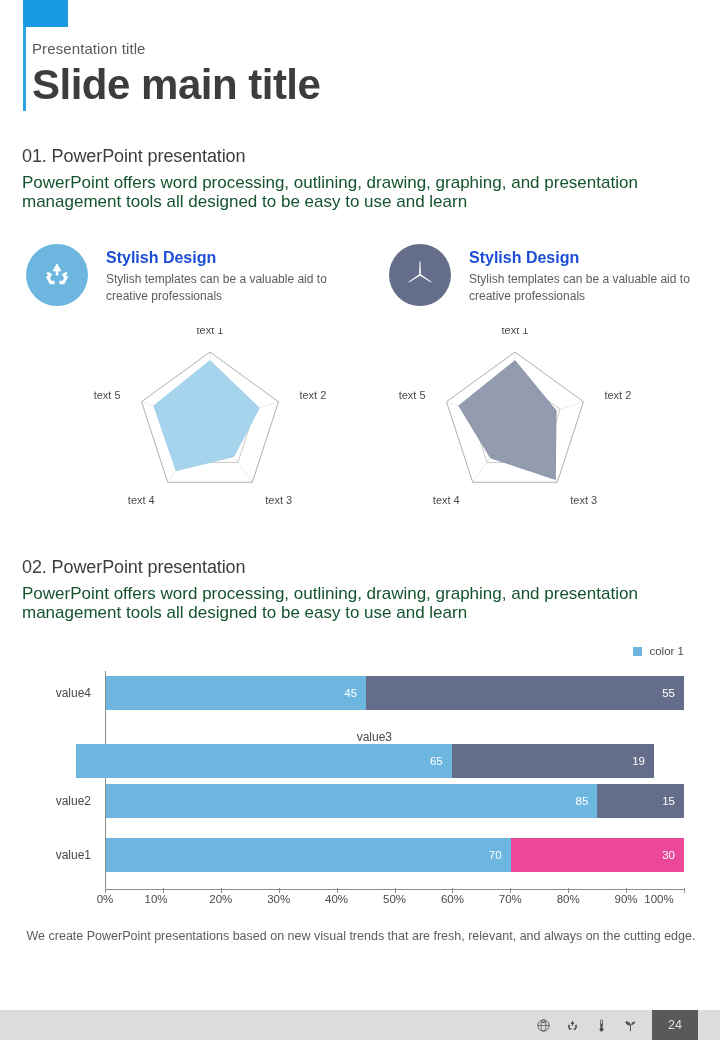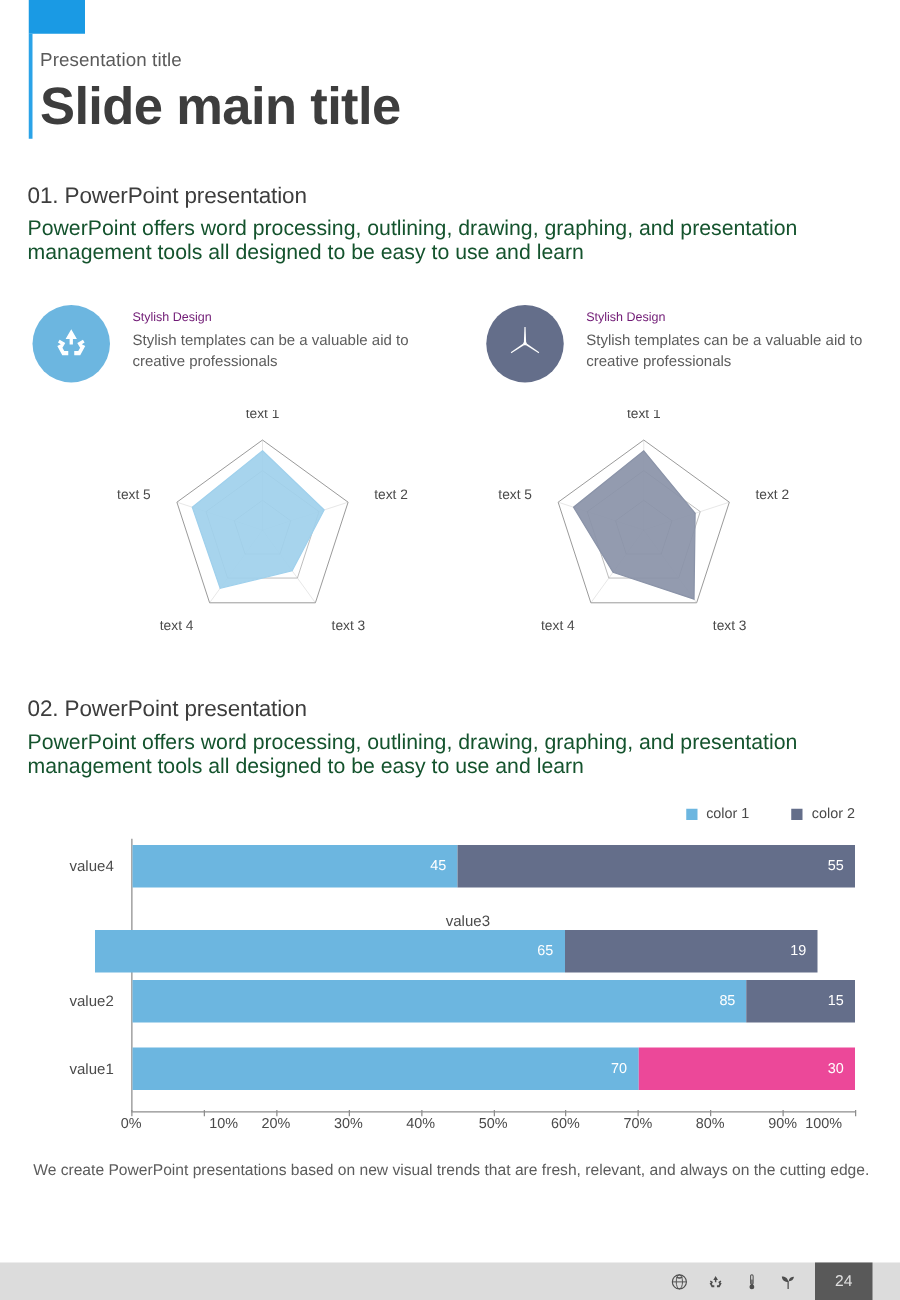--- a/index.html
+++ b/index.html
@@ -89,23 +89,23 @@
     flex: 0 0 62px;
     display: flex;
     align-items: center;
     justify-content: center;
   }
   .feature-text {
     margin-left: 18px;
     padding-top: 5px;
   }
   .feature-title {
-    font-size: 10px;
-    font-weight: normal;
-    color: #701a75;
+    font-size: 16px;
+    font-weight: bold;
+    color: #1d4ed8;
   }
   .feature-desc {
     font-size: 12px;
     color: #5c5c5c;
     line-height: 17px;
     margin-top: 4px;
     width: 228px;
   }
 
   
@@ -143,20 +143,21 @@
     width: 678px;
     height: 290px;
   }
   .legend {
     position: absolute;
     right: 16px;
     top: 0;
     display: flex;
     gap: 34px;
     align-items: center;
+    flex-direction: column;
   }
   .legend-item {
     display: flex;
     align-items: center;
     gap: 7px;
     font-size: 11.5px;
     color: #4a4a4a;
   }
   .legend-swatch {
     width: 9px;
@@ -422,21 +423,21 @@
           <div class="bar-track">
             <div class="bar-seg" style="width: 70%; background: rgb(108, 182, 224);">70</div>
             <div class="bar-seg" style="width: 30%; background: #ec4899;">30</div>
           </div>
         </div>
       </div>
     <div class="tick-row" id="tick-row">
         <div class="tick-mark" style="left: 0px;"></div>
         <div class="tick" style="left: 0px;">0%</div>
         <div class="tick-mark" style="left: 57.9px;"></div>
-        <div class="tick" style="left: 74px;">10%</div>
+        <div class="tick" style="left: 51px;">10%</div>
         <div class="tick-mark" style="left: 115.8px;"></div>
         <div class="tick" style="left: 115.8px;">20%</div>
         <div class="tick-mark" style="left: 173.7px;"></div>
         <div class="tick" style="left: 173.7px;">30%</div>
         <div class="tick-mark" style="left: 231.6px;"></div>
         <div class="tick" style="left: 231.6px;">40%</div>
         <div class="tick-mark" style="left: 289.5px;"></div>
         <div class="tick" style="left: 289.5px;">50%</div>
         <div class="tick-mark" style="left: 347.4px;"></div>
         <div class="tick" style="left: 347.4px;">60%</div>

